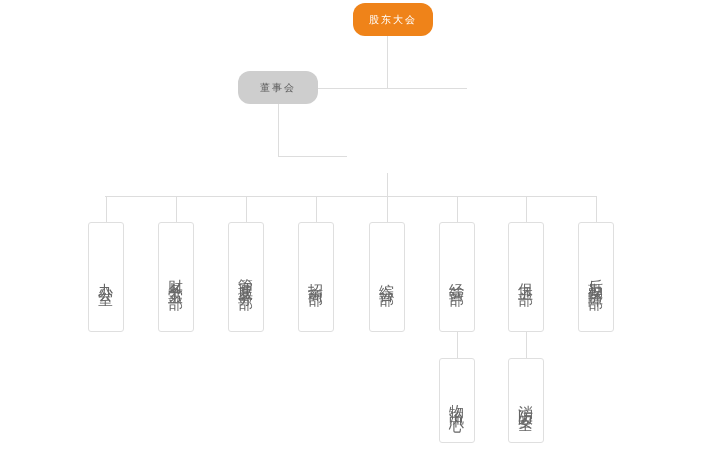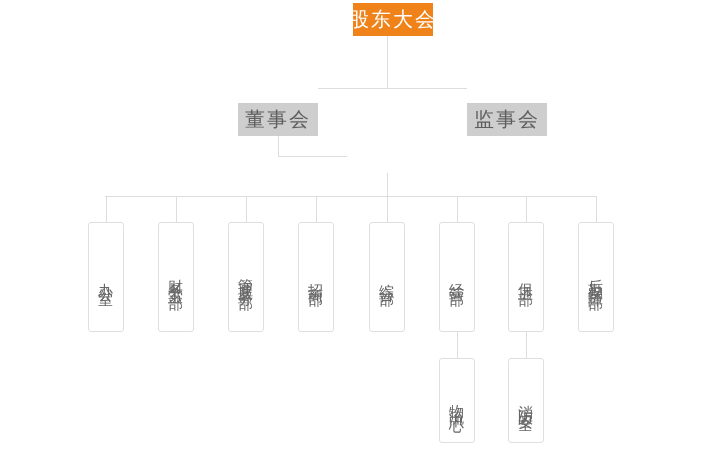--- a/index.html
+++ b/index.html
@@ -24,32 +24,31 @@
   }
   
   .vline,.hline{position:absolute;background:var(--line);}
   .vline{width:1px;}
   .hline{height:1px;}
   
   .node{
     position:absolute;
     width:80px;height:33px;
     display:flex;align-items:center;justify-content:center;
-    font-size:20px;letter-spacing:2px;
-    border-radius:0;
+    font-size:10px;letter-spacing:2px;
+    border-radius:12px;
     white-space:nowrap;
   }
   .node.root{
     background:var(--accent);
     color:#FFFFFF;
   }
   .node.gray{
     background:var(--node-gray);
     color:var(--node-text);
-    margin-top:32px;
   }
   
   .vnode{
     position:absolute;
     width:36px;
     background:#FFFFFF;
     border:1px solid var(--dept-border);
     border-radius:3px;
     color:var(--dept-text);
     font-size:15px;
@@ -80,21 +79,20 @@
   <div class="vline" style="left:387px;top:196px;height:26px"></div>
   <div class="vline" style="left:457px;top:196px;height:26px"></div>
   <div class="vline" style="left:526px;top:196px;height:26px"></div>
   <div class="vline" style="left:596px;top:196px;height:26px"></div>
   <div class="vline" style="left:457px;top:332px;height:26px"></div>
   <div class="vline" style="left:526px;top:332px;height:26px"></div>
 
   <div class="node root" style="left:353px;top:3px">股东大会</div>
 
   <div class="node gray" style="left:238px;top:71px">董事会</div>
-  <div class="node gray" style="left:467px;top:71px">监事会</div>
 
 
   <div class="vnode dept" style="left:88px">办公室</div>
   <div class="vnode dept" style="left:158px">财务劳工部</div>
   <div class="vnode dept" style="left:228px">管理服务部</div>
   <div class="vnode dept" style="left:298px">招商部</div>
   <div class="vnode dept" style="left:369px">综合部</div>
   <div class="vnode dept" style="left:439px">经营部</div>
   <div class="vnode dept" style="left:508px">保卫部</div>
   <div class="vnode dept" style="left:578px">后勤保障部</div>

